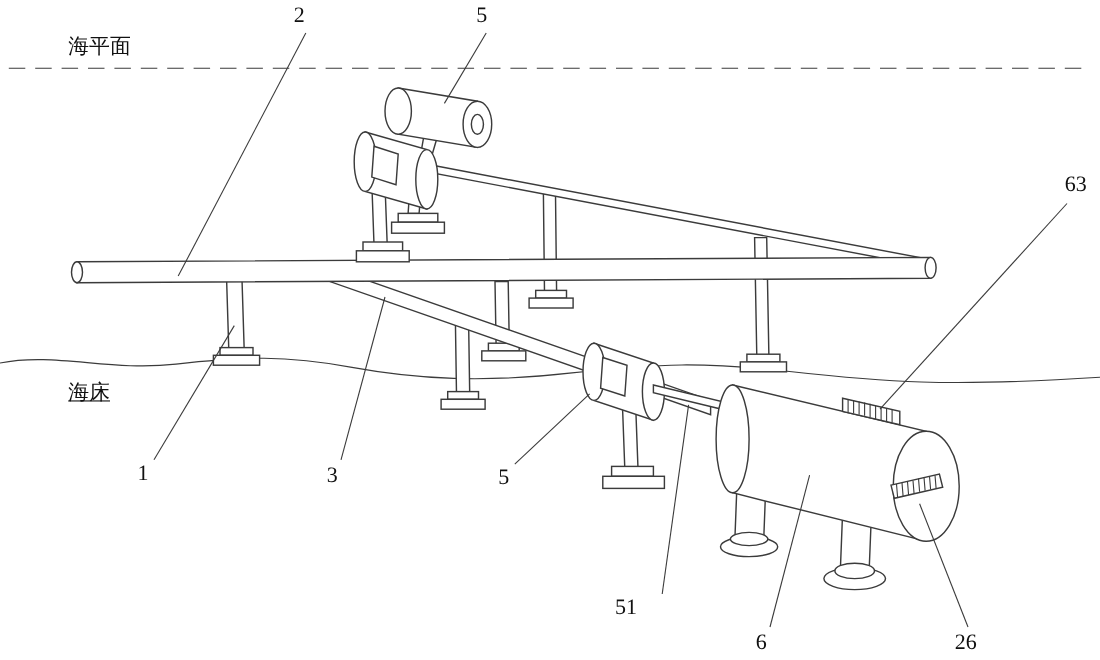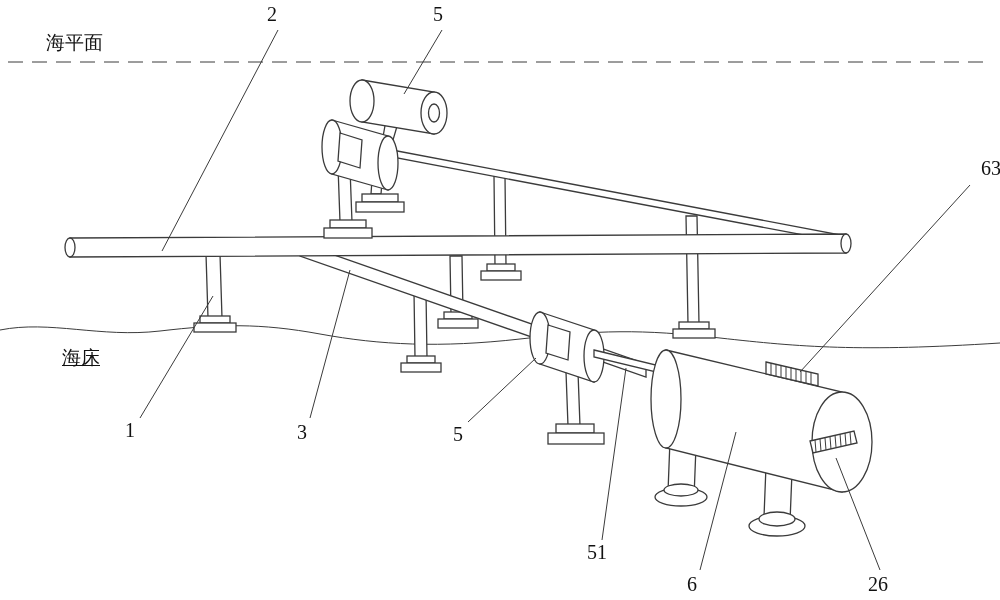--- a/index.html
+++ b/index.html
@@ -145,35 +145,35 @@
       <line class="thin" x1="970" y1="185" x2="800" y2="372"></line>
       <line class="thin" x1="140" y1="418" x2="213" y2="296"></line>
       <line class="thin" x1="310" y1="418" x2="350" y2="270"></line>
       <line class="thin" x1="468" y1="422" x2="536" y2="358"></line>
       <line class="thin" x1="602" y1="540" x2="626" y2="368"></line>
       <line class="thin" x1="700" y1="570" x2="736" y2="432"></line>
       <line class="thin" x1="880" y1="570" x2="836" y2="458"></line>
     </g>
   </svg>
 
-  <span class="cn-label" style="left:46px;top:33px;">海平面</span>
+  <span class="cn-label" style="left:62px;top:33px;">海平面</span>
 
   <span class="cn-label" style="left:62px;top:348px;text-decoration:underline;">海床</span>
 
   <span class="part-num" style="left:272px;top:4px;">2</span>
 
   <span class="part-num" style="left:438px;top:4px;">5</span>
 
-  <span class="part-num" style="left:978px;top:158px;margin-left:13px;">63</span>
+  <span class="part-num" style="left:978px;top:158px;">63</span>
 
   <span class="part-num" style="left:130px;top:420px;">1</span>
 
   <span class="part-num" style="left:302px;top:422px;">3</span>
 
   <span class="part-num" style="left:458px;top:424px;">5</span>
 
-  <span class="part-num" style="left:597px;top:542px;font-family:Liberation Serif, serif;">51</span>
+  <span class="part-num" style="left:569px;top:542px;font-family:Liberation Serif, serif;">51</span>
 
   <span class="part-num" style="left:692px;top:574px;">6</span>
 
   <span class="part-num" style="left:878px;top:574px;">26</span>
 
 </div>
 
 </body></html>

